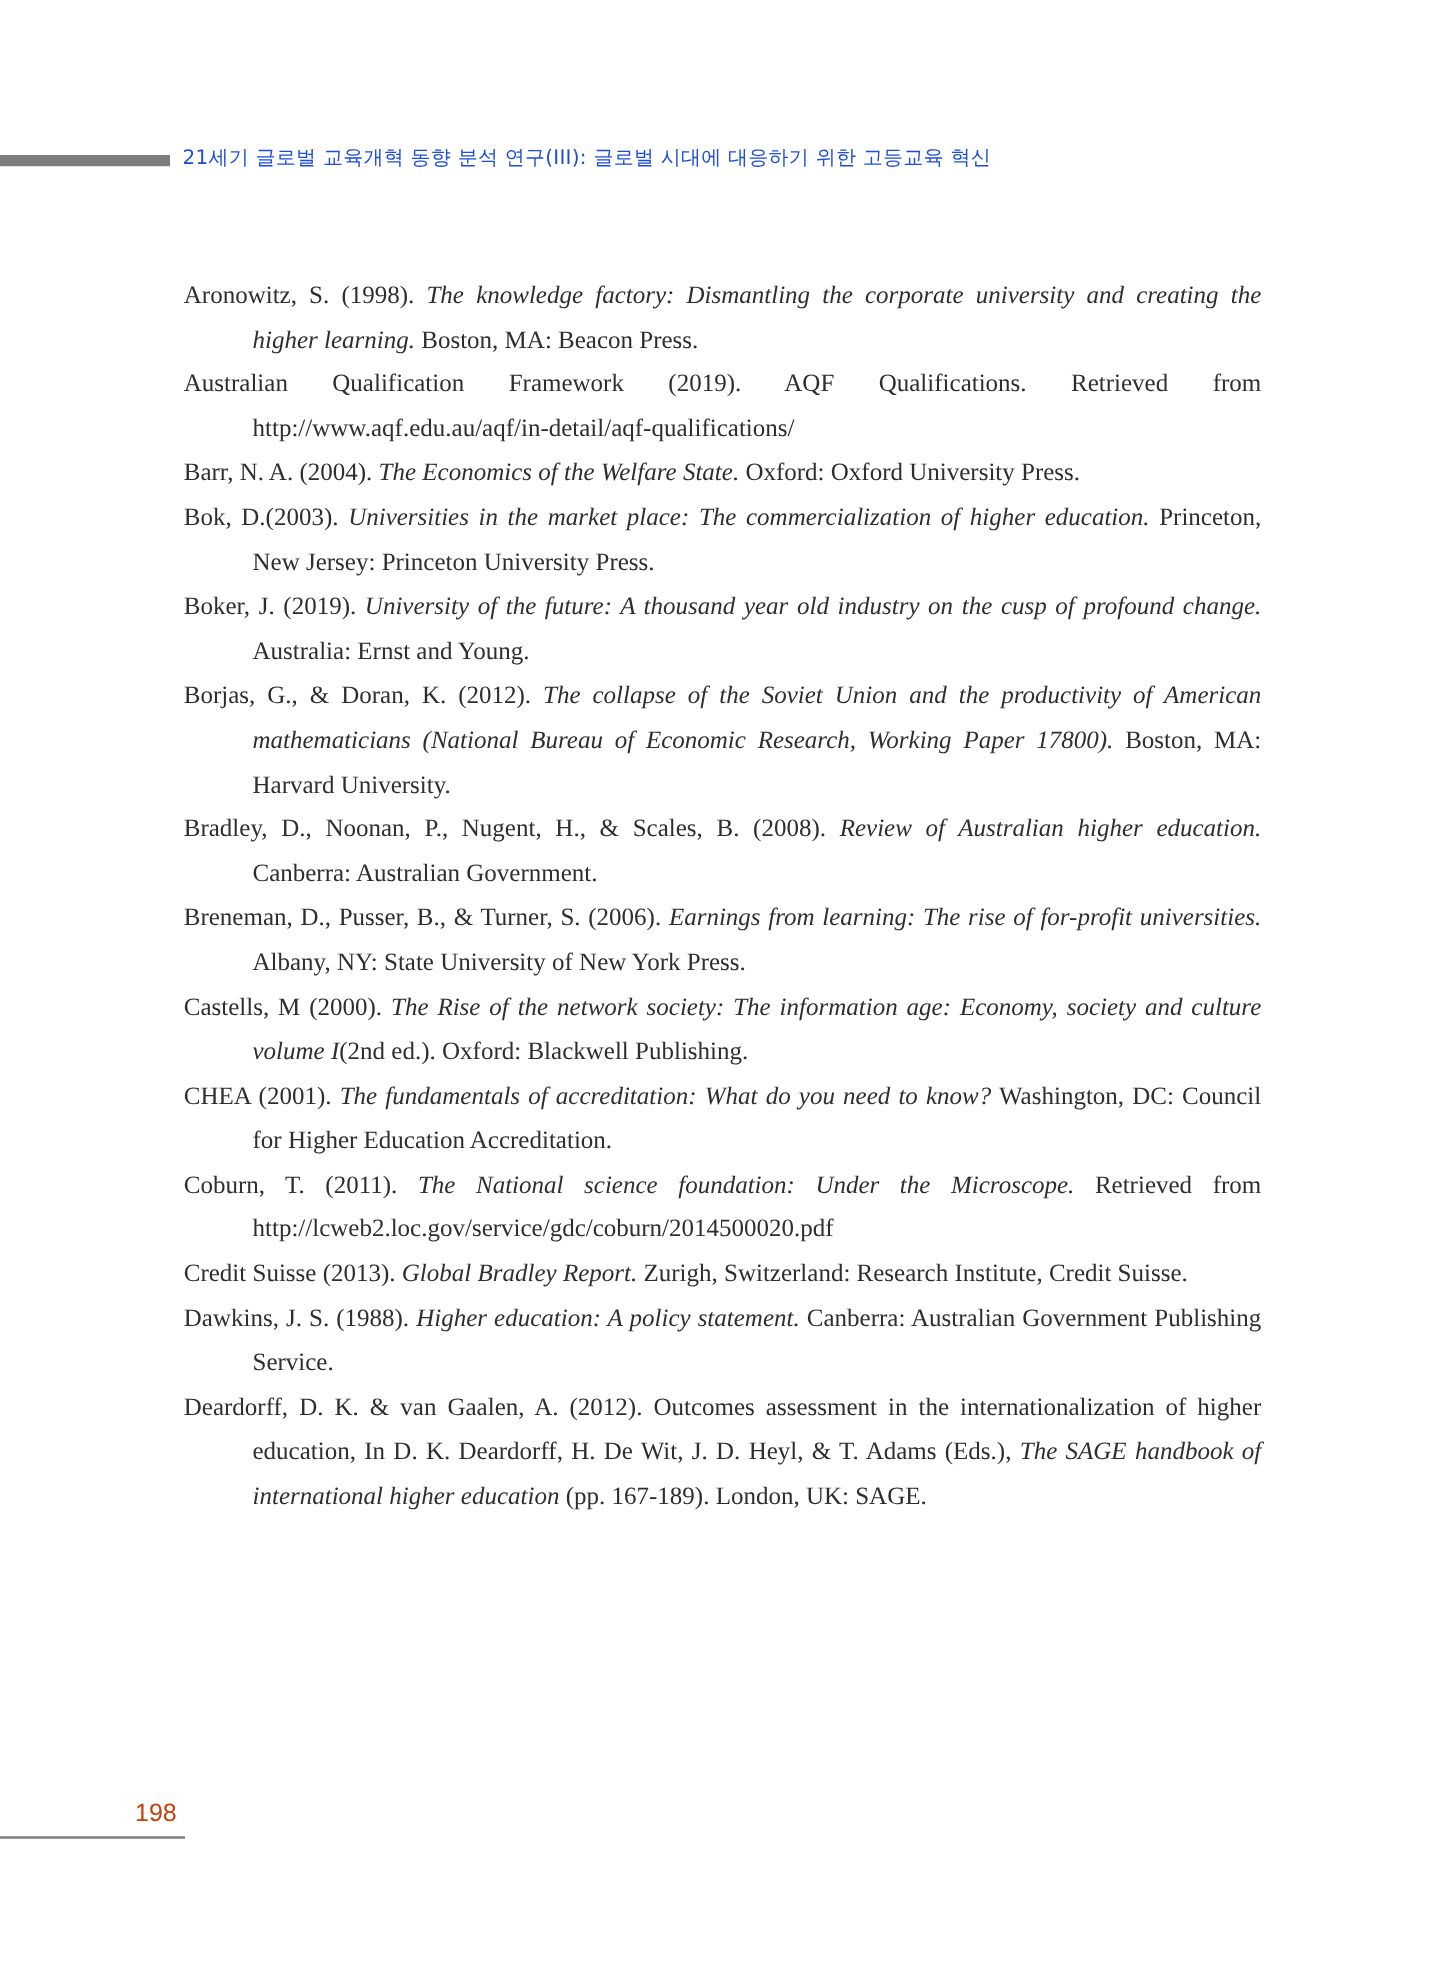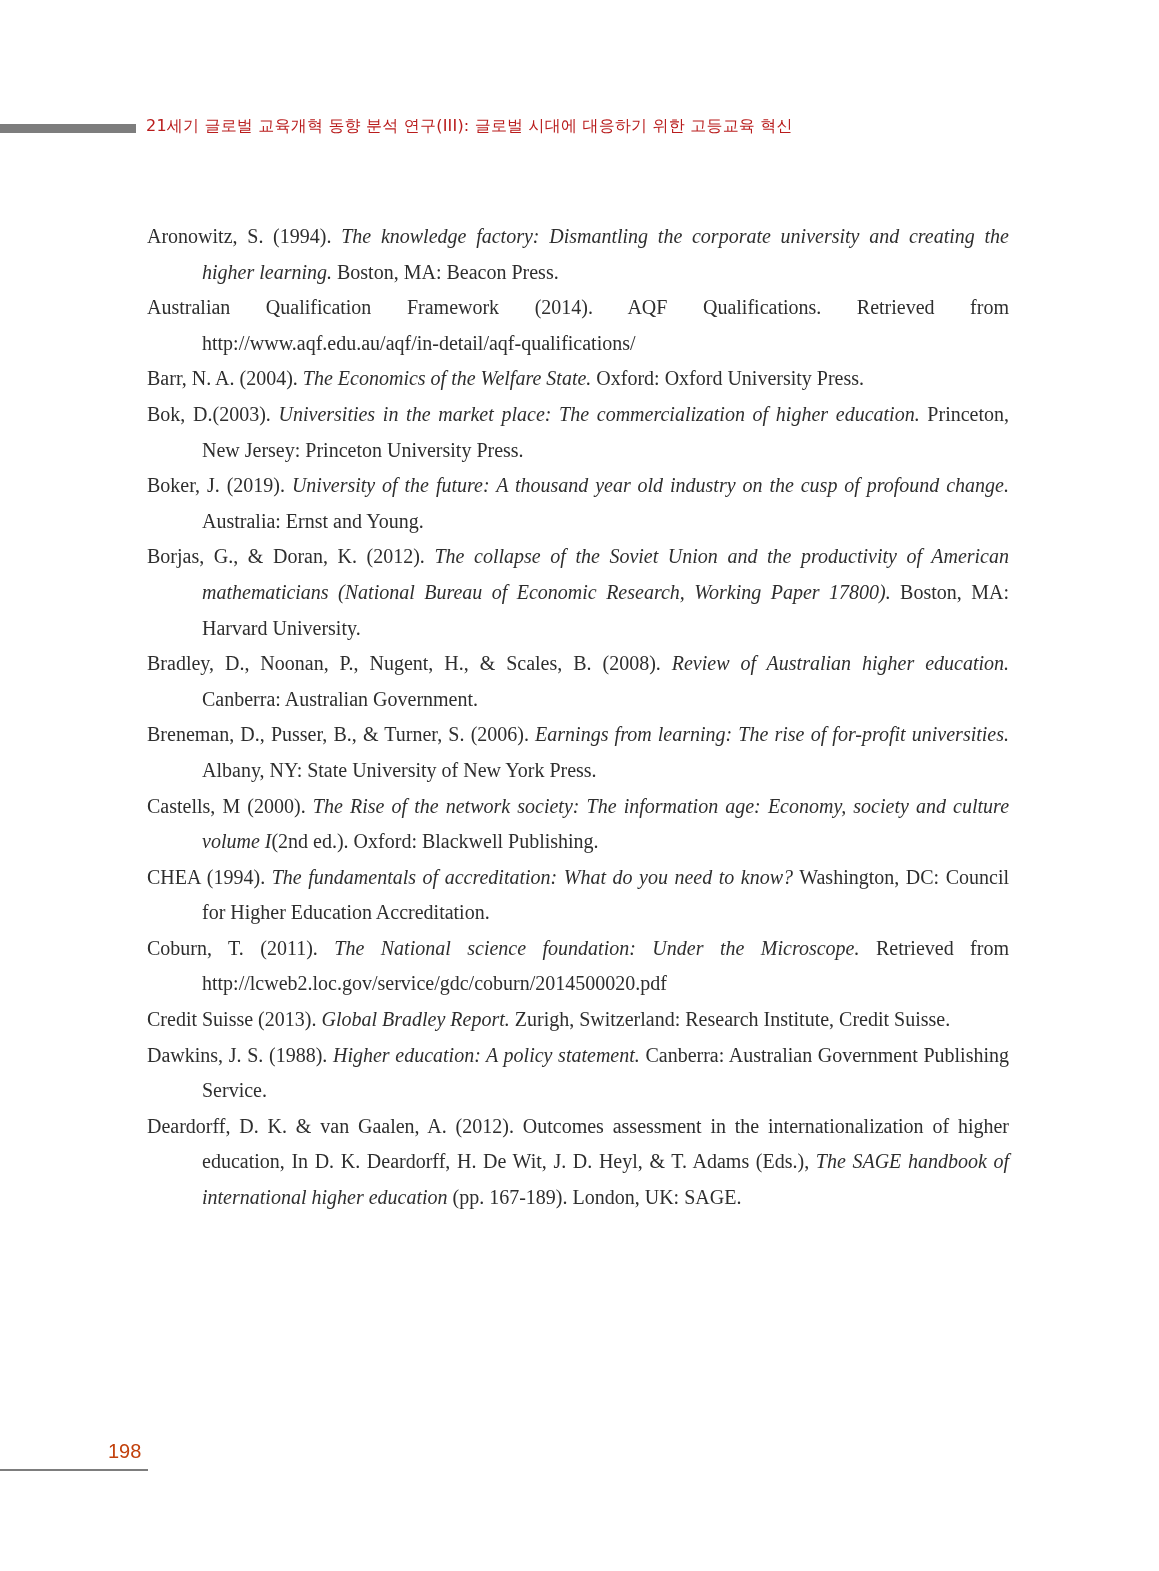--- a/index.html
+++ b/index.html
@@ -1,41 +1,41 @@
 <!DOCTYPE html>
 <html><head>
 <meta charset="utf-8">
 <style>
   html, body { margin: 0; padding: 0; background: #ffffff; }
   body { width: 1159px; height: 1571px; position: relative; overflow: hidden; color: #2b2b2b; }
   .header-bar { position: absolute; left: 0; top: 124px; width: 136px; height: 9px; background: #7d7d7d; }
-  .header-title { position: absolute; left: 146px; top: 116px; font-family: "DejaVu Sans", sans-serif; font-size: 16px; color: #b91c1c; letter-spacing: 0.2px; white-space: nowrap; }
+  .header-title { position: absolute; left: 146px; top: 116px; font-family: "DejaVu Sans", sans-serif; font-size: 16px; color: #1d4ed8; letter-spacing: 0.2px; white-space: nowrap; }
   .refs { position: absolute; left: 147px; top: 219px; width: 862px; font-family: "Liberation Serif", serif; font-size: 20px; line-height: 35.6px; color: #2e2e2e; }
   .ref { padding-left: 55px; text-indent: -55px; text-align: justify; margin: 0; }
   .ref i { font-style: italic; }
   .page-num { position: absolute; left: 108px; top: 1440px; font-family: "Liberation Sans", sans-serif; font-size: 20px; color: #c2410c; }
   .footer-rule { position: absolute; left: 0; top: 1469px; width: 148px; height: 2px; background: #7d7d7d; }
 </style>
 </head>
 <body>
 
 <div class="header-bar"></div>
 <div class="header-title">21세기 글로벌 교육개혁 동향 분석 연구(III): 글로벌 시대에 대응하기 위한 고등교육 혁신</div>
 
 <div class="refs" id="refs">
-    <p class="ref"><span>Aronowitz, S. (1994). </span><i>The knowledge factory: Dismantling the corporate university and creating the higher learning.</i><span> Boston, MA: Beacon Press.</span></p>
-    <p class="ref"><span>Australian Qualification Framework (2014). AQF Qualifications. Retrieved from http://www.aqf.edu.au/aqf/in-detail/aqf-qualifications/</span><i></i><span></span></p>
+    <p class="ref"><span>Aronowitz, S. (1998). </span><i>The knowledge factory: Dismantling the corporate university and creating the higher learning.</i><span> Boston, MA: Beacon Press.</span></p>
+    <p class="ref"><span>Australian Qualification Framework (2019). AQF Qualifications. Retrieved from http://www.aqf.edu.au/aqf/in-detail/aqf-qualifications/</span><i></i><span></span></p>
     <p class="ref"><span>Barr, N. A. (2004). </span><i>The Economics of the Welfare State.</i><span> Oxford: Oxford University Press.</span></p>
     <p class="ref"><span>Bok, D.(2003). </span><i>Universities in the market place: The commercialization of higher education.</i><span> Princeton, New Jersey: Princeton University Press.</span></p>
     <p class="ref"><span>Boker, J. (2019). </span><i>University of the future: A thousand year old industry on the cusp of profound change.</i><span> Australia: Ernst and Young.</span></p>
     <p class="ref"><span>Borjas, G., &amp; Doran, K. (2012). </span><i>The collapse of the Soviet Union and the productivity of American mathematicians (National Bureau of Economic Research, Working Paper 17800).</i><span> Boston, MA: Harvard University.</span></p>
     <p class="ref"><span>Bradley, D., Noonan, P., Nugent, H., &amp; Scales, B. (2008). </span><i>Review of Australian higher education.</i><span> Canberra: Australian Government.</span></p>
     <p class="ref"><span>Breneman, D., Pusser, B., &amp; Turner, S. (2006). </span><i>Earnings from learning: The rise of for-profit universities.</i><span> Albany, NY: State University of New York Press.</span></p>
     <p class="ref"><span>Castells, M (2000). </span><i>The Rise of the network society: The information age: Economy, society and culture volume I</i><span>(2nd ed.). Oxford: Blackwell Publishing.</span></p>
-    <p class="ref"><span>CHEA (1994). </span><i>The fundamentals of accreditation: What do you need to know?</i><span> Washington, DC: Council for Higher Education Accreditation.</span></p>
+    <p class="ref"><span>CHEA (2001). </span><i>The fundamentals of accreditation: What do you need to know?</i><span> Washington, DC: Council for Higher Education Accreditation.</span></p>
     <p class="ref"><span>Coburn, T. (2011). </span><i>The National science foundation: Under the Microscope.</i><span> Retrieved from http://lcweb2.loc.gov/service/gdc/coburn/2014500020.pdf</span></p>
     <p class="ref"><span>Credit Suisse (2013). </span><i>Global Bradley Report.</i><span> Zurigh, Switzerland: Research Institute, Credit Suisse.</span></p>
     <p class="ref"><span>Dawkins, J. S. (1988). </span><i>Higher education: A policy statement.</i><span> Canberra: Australian Government Publishing Service.</span></p>
     <p class="ref"><span>Deardorff, D. K. &amp; van Gaalen, A. (2012). Outcomes assessment in the internationalization of higher education, In D. K. Deardorff, H. De Wit, J. D. Heyl, &amp; T. Adams (Eds.), </span><i>The SAGE handbook of international higher education</i><span> (pp. 167-189). London, UK: SAGE.</span></p>
   </div>
 
 <div class="page-num">198</div>
 <div class="footer-rule"></div>
 
 </body></html>

